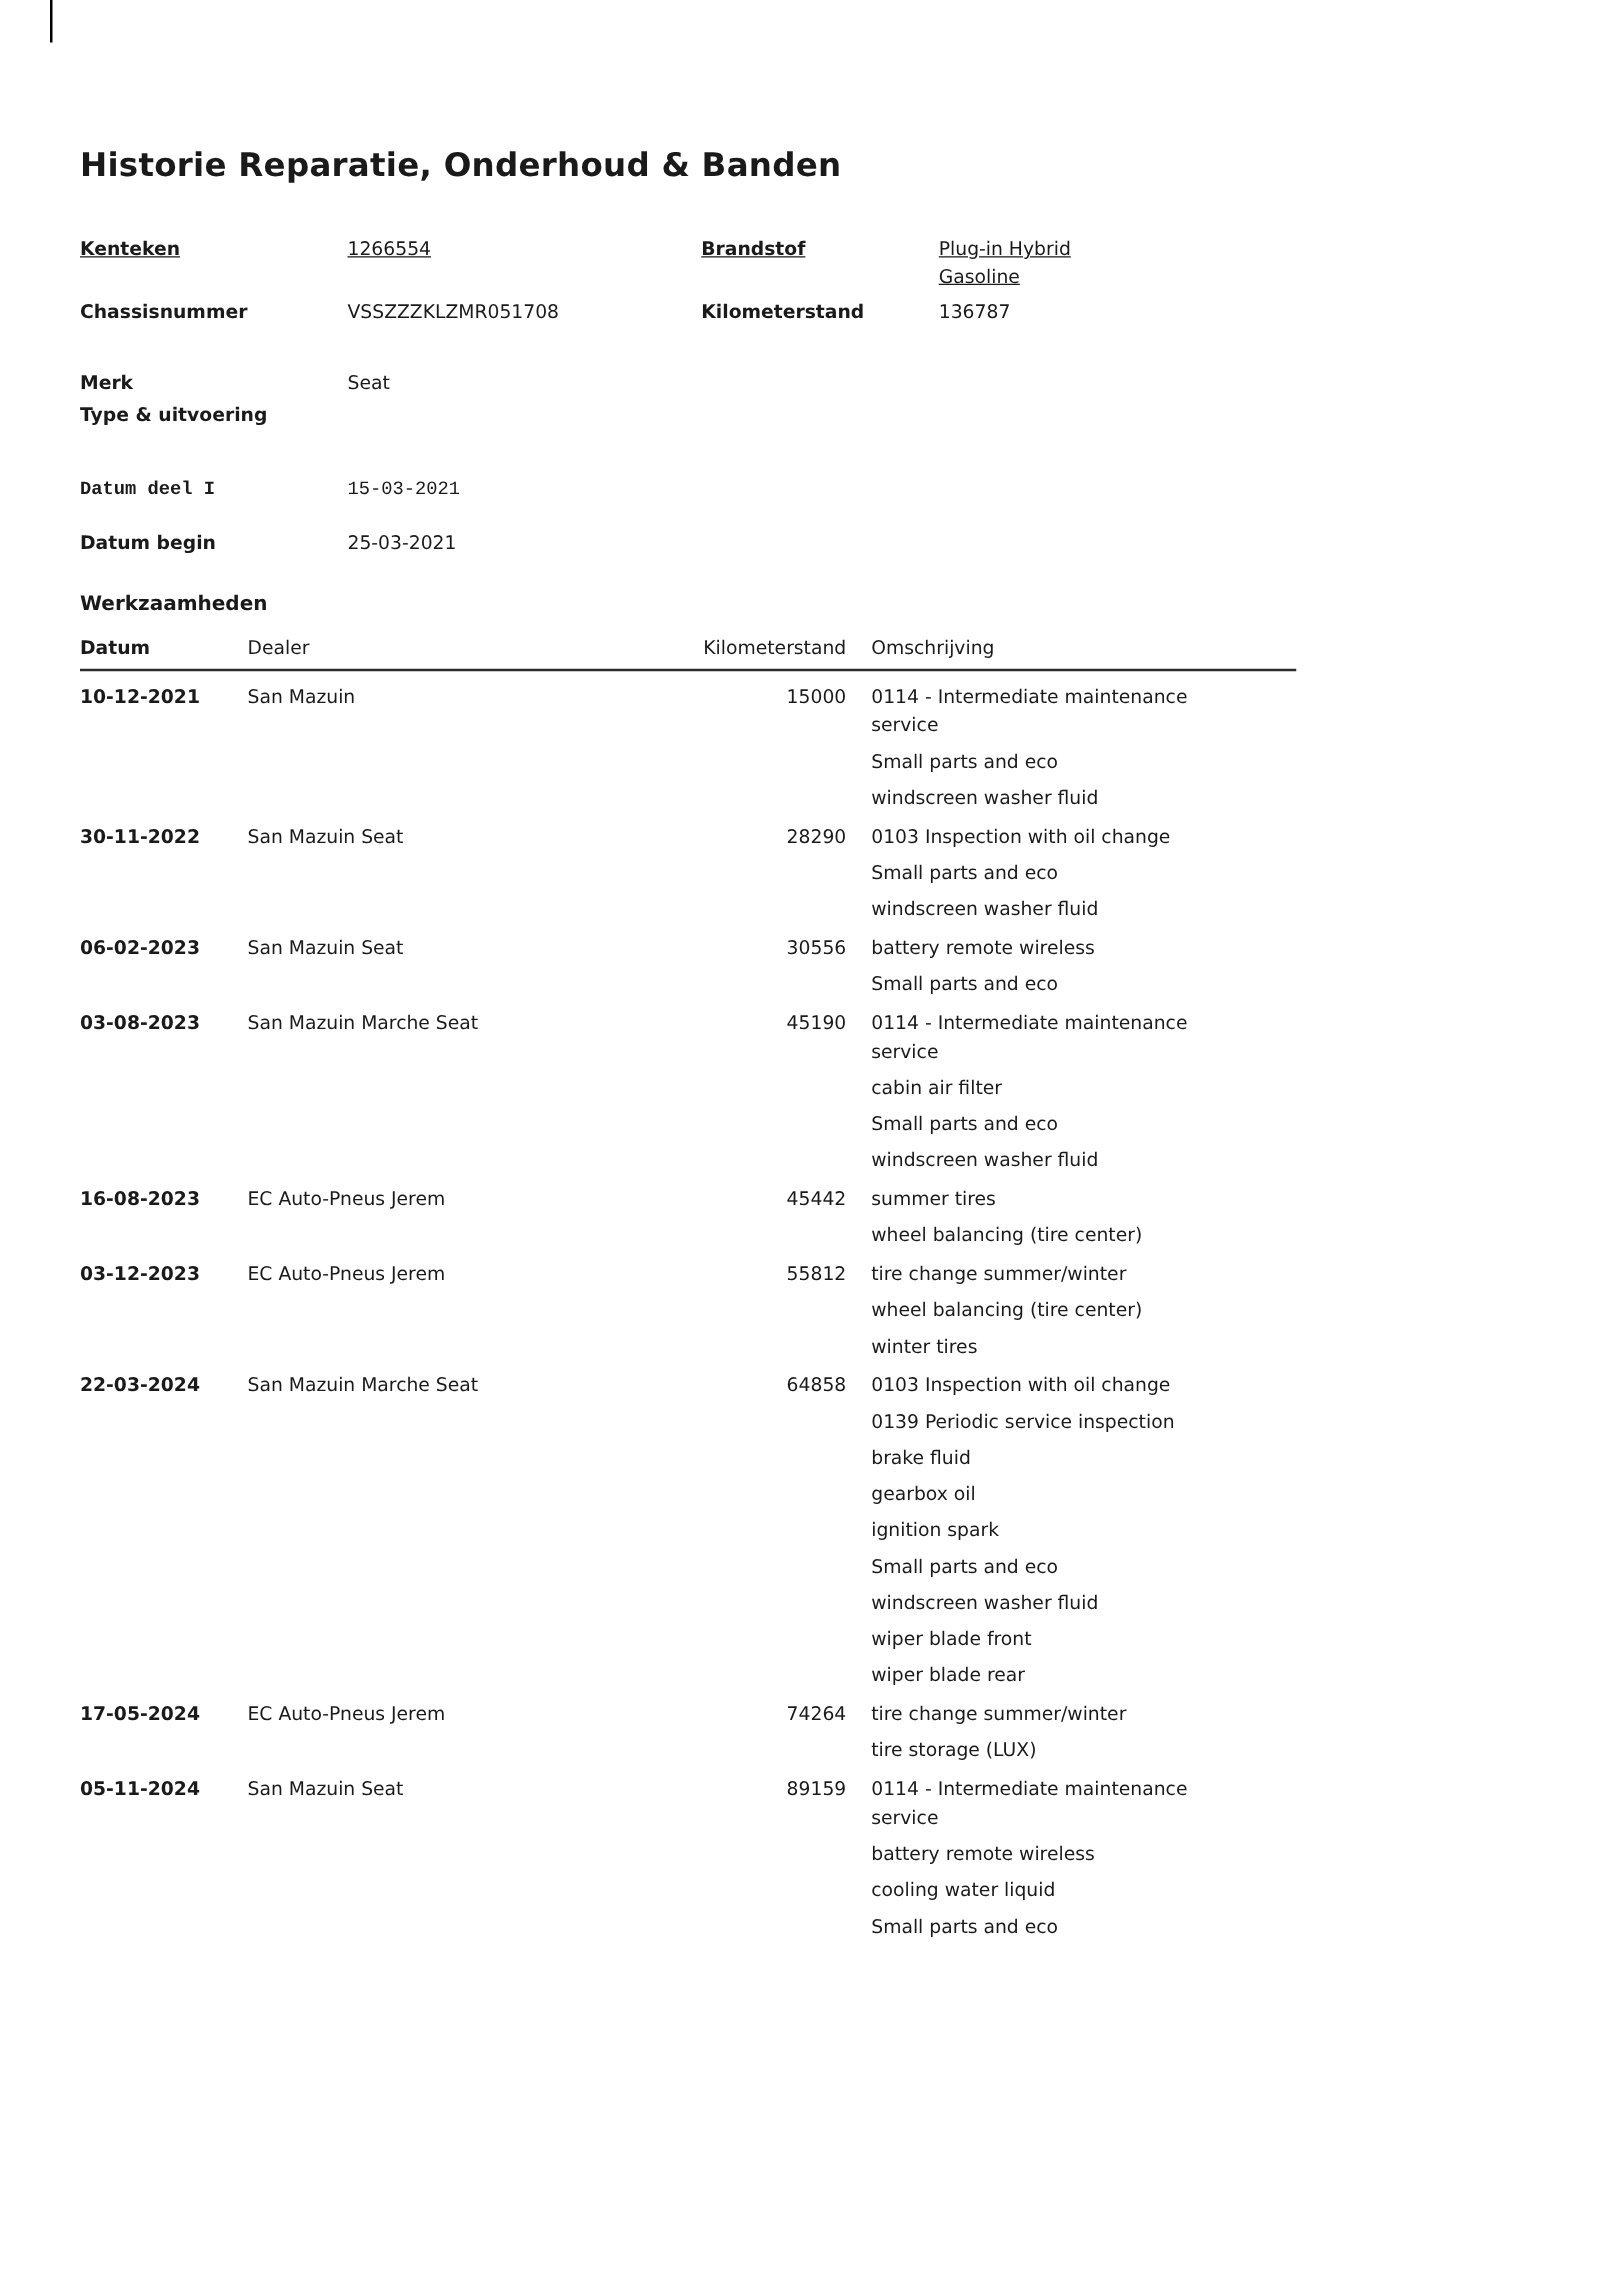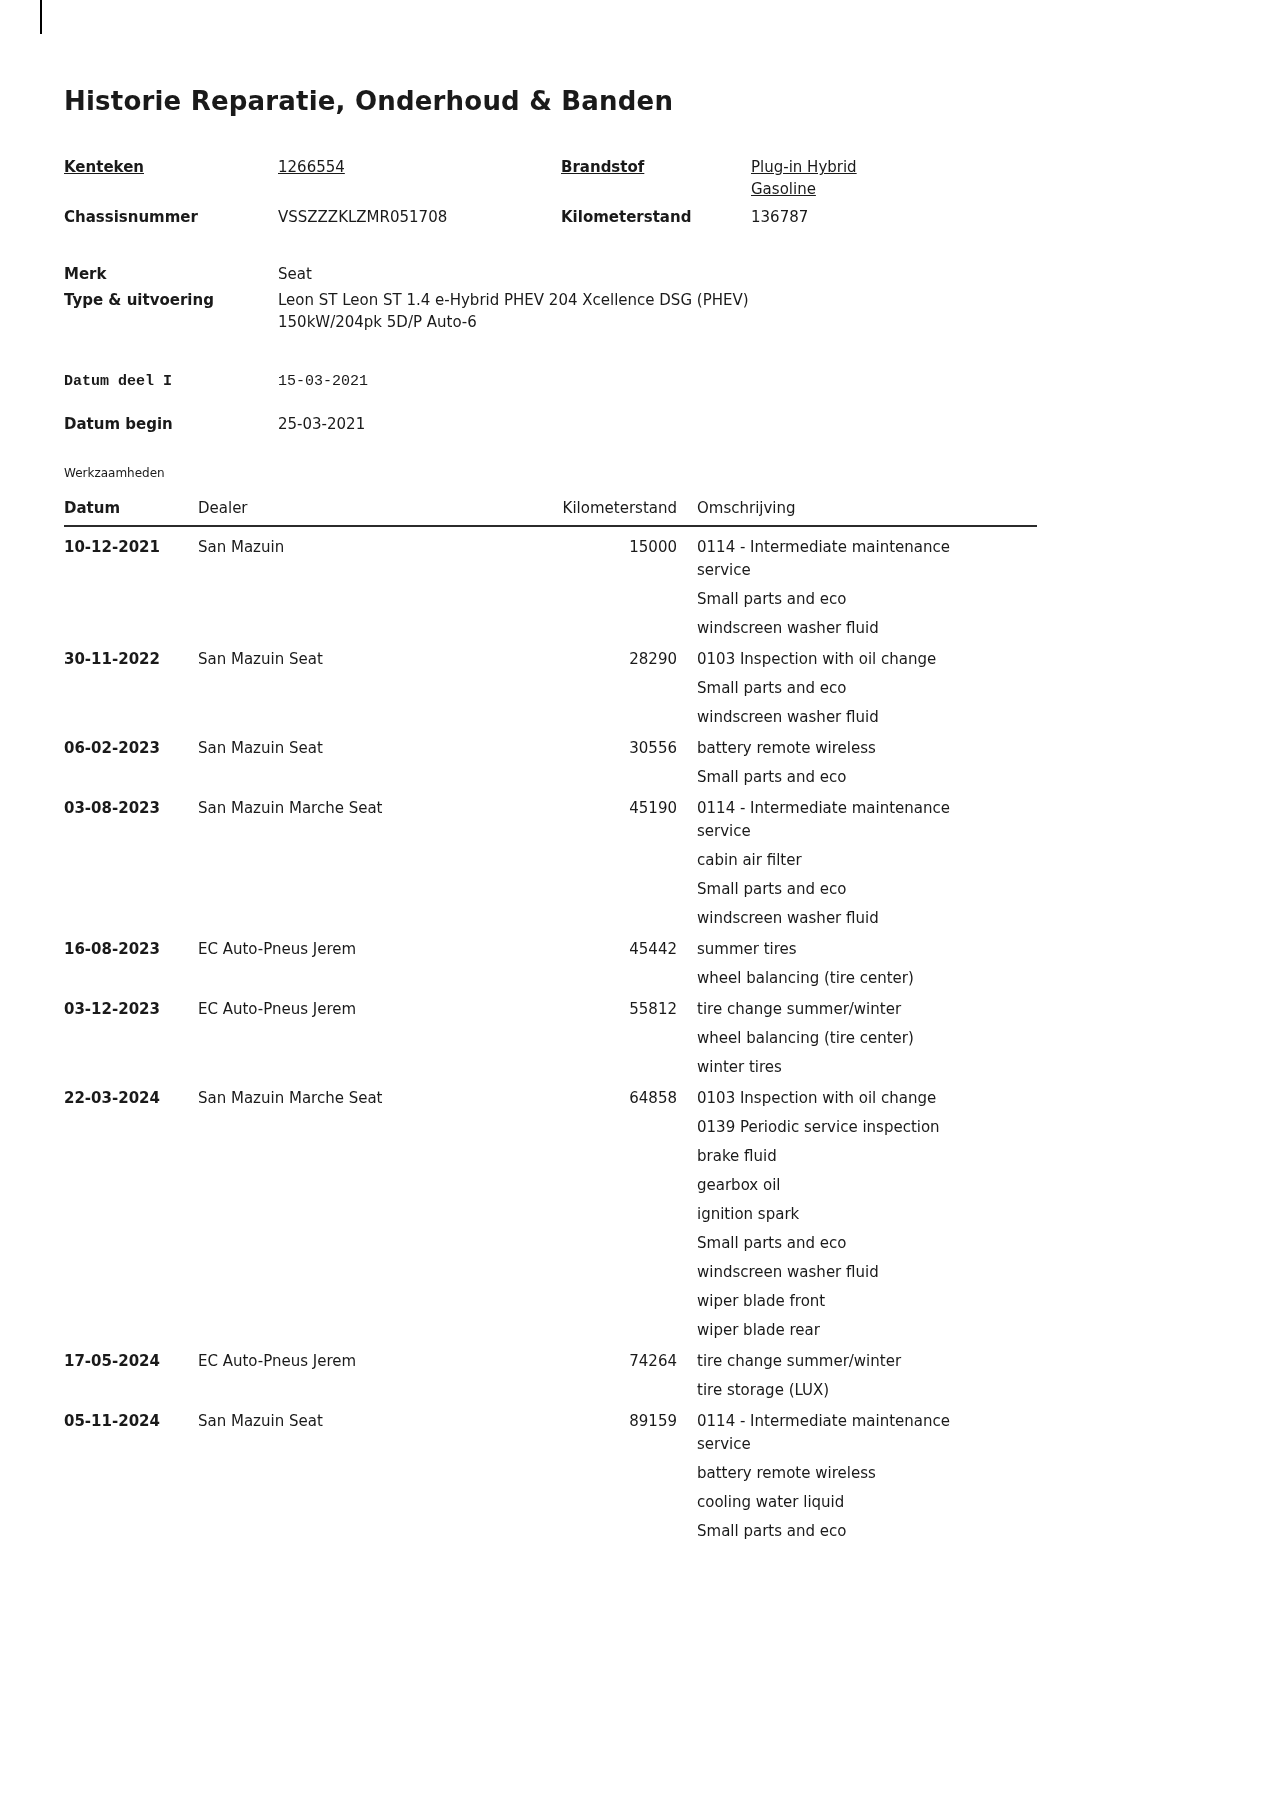--- a/index.html
+++ b/index.html
@@ -5,21 +5,21 @@
   html, body {
     margin: 0;
     padding: 0;
     background: #ffffff;
   }
   .page {
     position: relative;
     width: 1280px;
     height: 1779px;
     box-sizing: border-box;
-    padding: 86px 0 0 64px;
+    padding: 118px 0 0 64px;
     background: #ffffff;
     color: #1a1a1a;
     font-family: "DejaVu Sans", "Liberation Sans", sans-serif;
     font-size: 15px;
     line-height: 22px;
     overflow: hidden;
   }
   .corner-mark {
     position: absolute;
     left: 40px;
@@ -43,23 +43,23 @@
   .c4 { flex: 1; }
   .pre { white-space: pre-line; }
   .row-a { margin-bottom: 6px; text-decoration: underline; }
   .row-b { margin-bottom: 35px; }
   .row-c { margin-bottom: 4px; }
   .row-d { margin-bottom: 38px; }
   .row-e { margin-bottom: 20px; font-family: Liberation Mono, monospace; }
   .row-f { margin-bottom: 27px; }
   h2.section {
     margin: 0 16px 13px 0;
-    font-size: 12px;
+    font-size: 16px;
     line-height: 22px;
-    font-weight: 400;
+    font-weight: 700;
   }
   .table { width: 973px; }
   .thead {
     display: flex;
     padding-bottom: 5px;
     border-bottom: 2px solid #2b2b2b;
   }
   .tbody { padding-top: 9px; }
   .trow { display: flex; margin-bottom: 2px; }
   .td, .th { line-height: 23px; }
@@ -92,22 +92,20 @@
     <div class="c4">136787</div>
   </div>
 
   <div class="info-row row-c">
     <div class="c1 lbl">Merk</div>
     <div class="c4">Seat</div>
   </div>
 
   <div class="info-row row-d">
     <div class="c1 lbl">Type &amp; uitvoering</div>
-    <div class="c4 pre">Leon ST Leon ST 1.4 e-Hybrid PHEV 204 Xcellence DSG (PHEV)
-150kW/204pk  5D/P Auto-6</div>
   </div>
 
   <div class="info-row row-e">
     <div class="c1 lbl">Datum deel I</div>
     <div class="c4">15-03-2021</div>
   </div>
 
   <div class="info-row row-f">
     <div class="c1 lbl">Datum begin</div>
     <div class="c4">25-03-2021</div>

